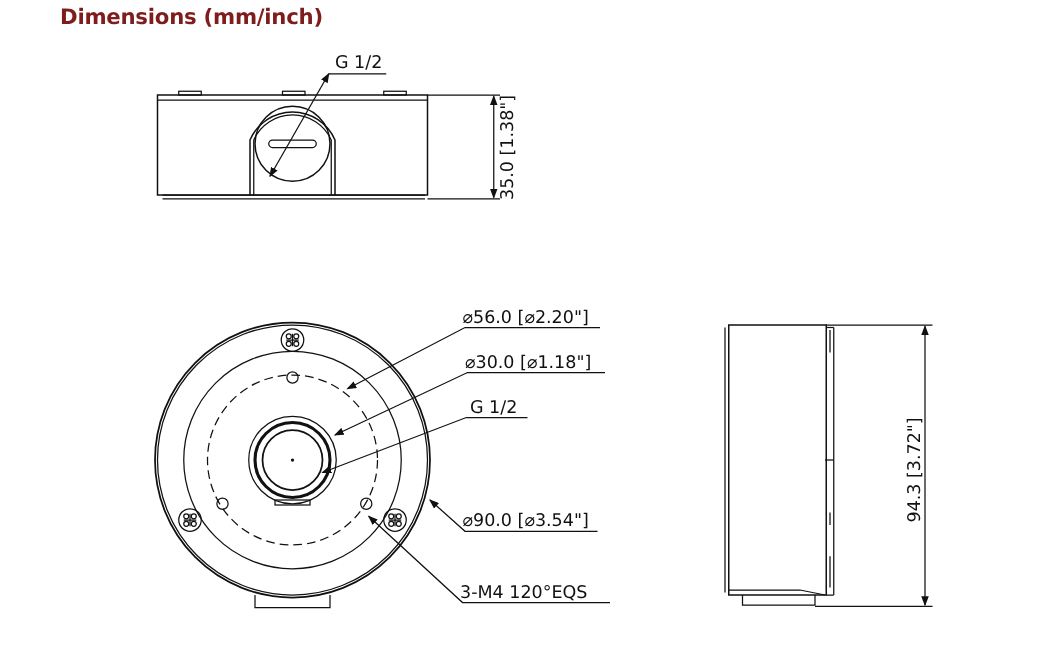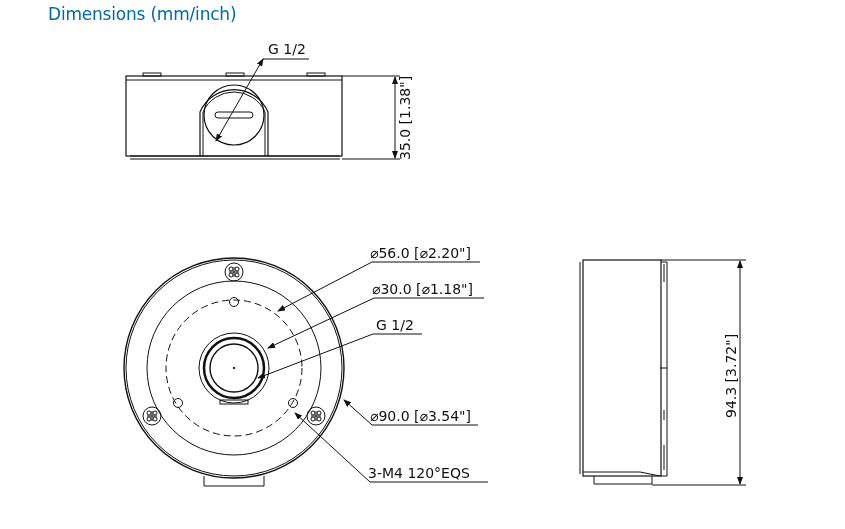--- a/index.html
+++ b/index.html
@@ -1,20 +1,20 @@
 <!DOCTYPE html>
 <html><head>
 <meta charset="utf-8">
 <style>
   html, body { margin: 0; padding: 0; background: #ffffff; }
   body { width: 845px; height: 529px; position: relative; overflow: hidden; font-family: "DejaVu Sans", sans-serif; }
   .title {
     position: absolute; left: 48px; top: 4px;
-    font-family: "DejaVu Sans", sans-serif; font-weight: normal; font-size: 17px;
-    color: #0369a1; letter-spacing: -0.2px;
+    font-family: "DejaVu Sans", sans-serif; font-weight: bold; font-size: 17px;
+    color: #7f1d1d; letter-spacing: -0.2px;
   }
   svg { position: absolute; left: 0; top: 0; }
   svg text { font-family: "DejaVu Sans", sans-serif; fill: #111; }
 </style>
 </head>
 <body>
 
 <div class="title">Dimensions (mm/inch)</div>
 
 <svg width="845" height="529" viewBox="0 0 845 529" stroke="#111" fill="none" stroke-width="1">

